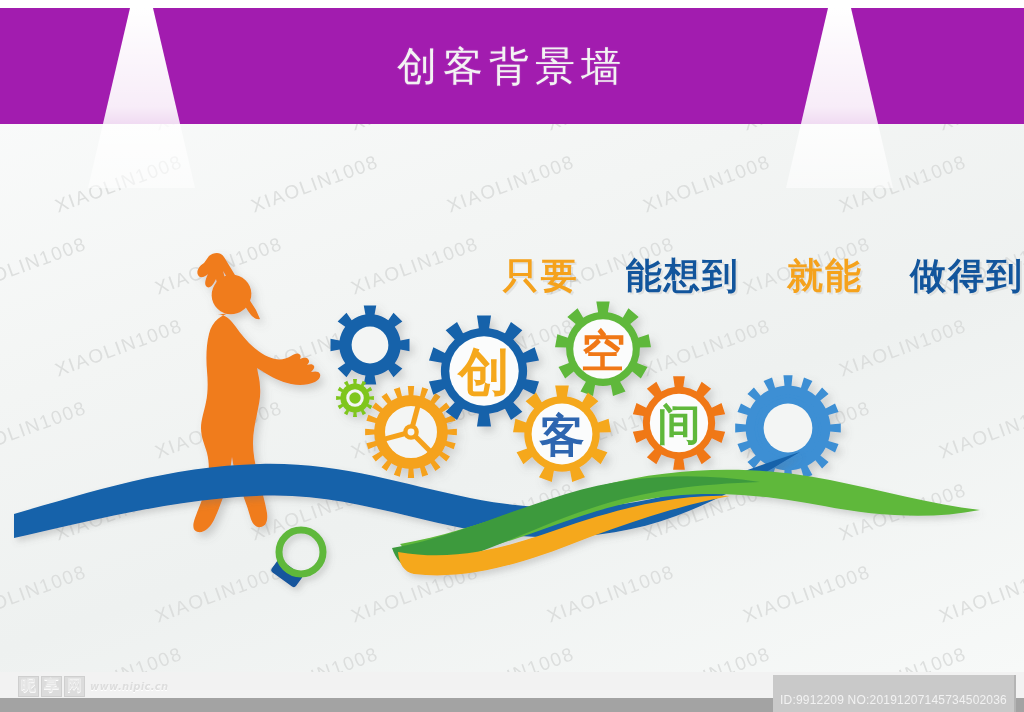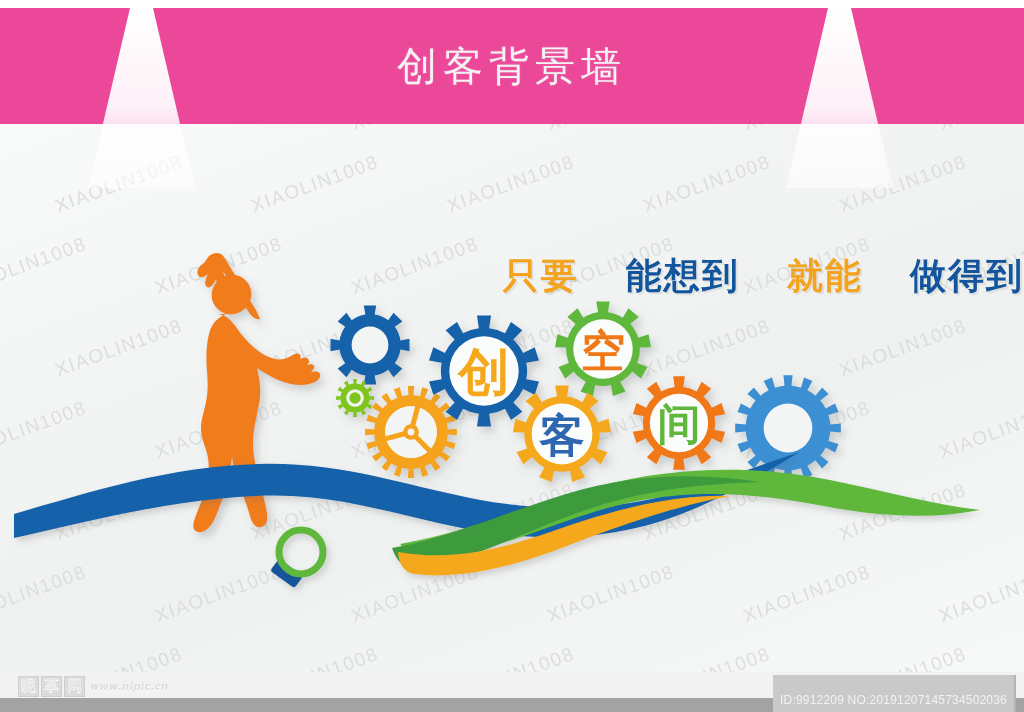--- a/index.html
+++ b/index.html
@@ -11,21 +11,21 @@
   #stage{position:relative;width:1024px;height:712px;overflow:hidden;background:#fff;}
 
   
   .wall{
     position:absolute;left:0;top:8px;width:1024px;height:664px;
     background:linear-gradient(160deg,#fbfcfc 0%,#f3f5f4 38%,#eef1f0 62%,#f7f9f8 100%);
   }
   
   .header-band{
     position:absolute;left:0;top:8px;width:1024px;height:116px;
-    background:#ec4899;overflow:hidden;
+    background:#a21caf;overflow:hidden;
   }
   .header-title{
     position:absolute;left:0;top:0;width:1024px;height:116px;
     display:flex;align-items:center;justify-content:center;
     color:#f3f3f3;font-size:40px;letter-spacing:6px;
     font-family:"DejaVu Sans","Liberation Sans",sans-serif;
     font-weight:400;
     text-shadow:0 0 2px rgba(255,255,255,.25);
   }
   

